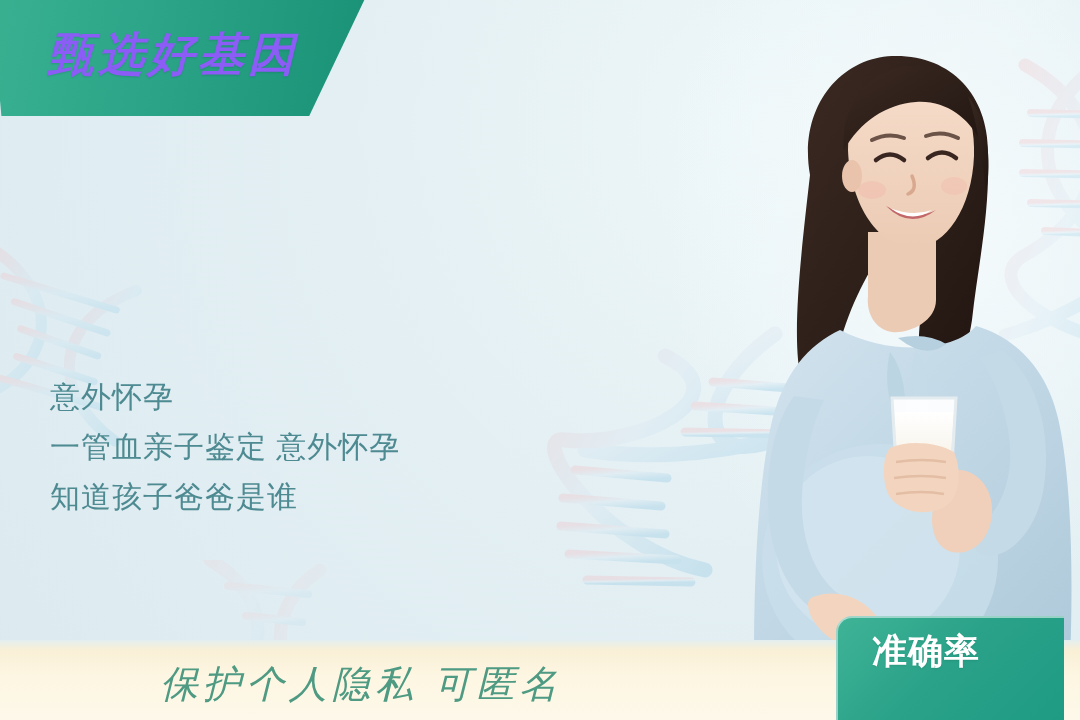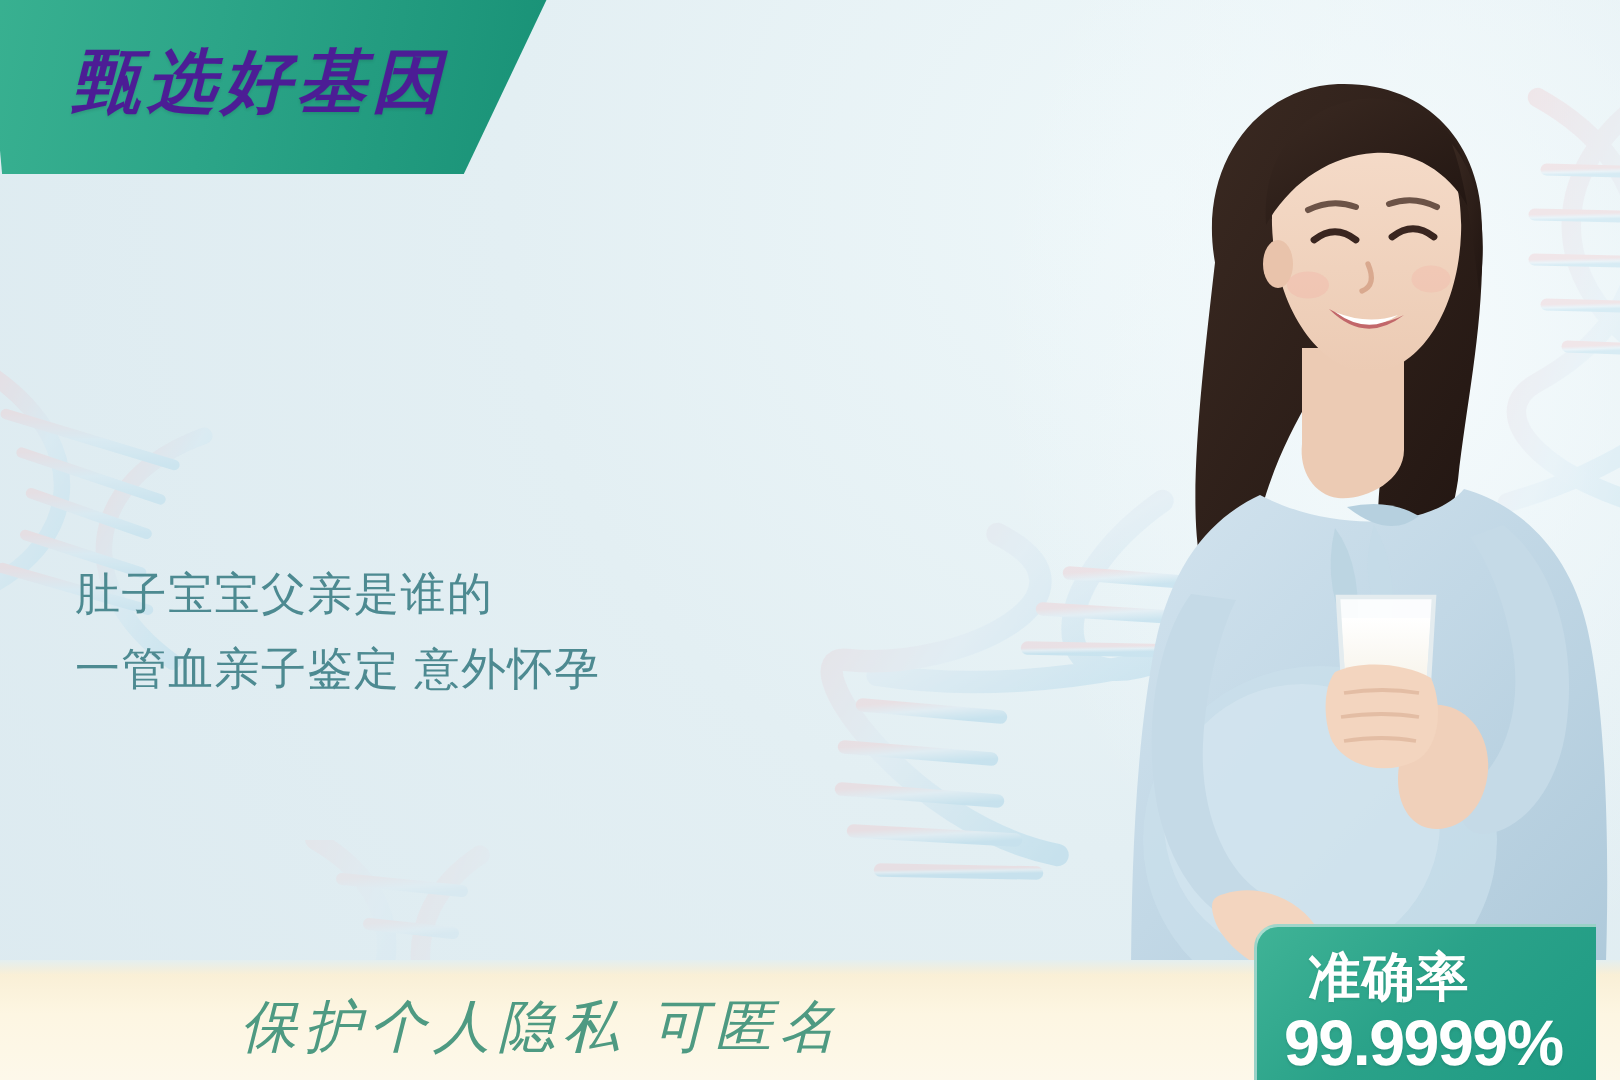--- a/index.html
+++ b/index.html
@@ -58,21 +58,21 @@
     left: 0; top: 0; right: 0; bottom: 0;
   }
   #logo-text {
     position: absolute;
     left: 48px; top: 24px;
     font-family: "DejaVu Serif", "Liberation Serif", serif;
     font-size: 46px;
     font-weight: 700;
     font-style: italic;
     letter-spacing: 4px;
-    color: #4c1d95;
+    color: #8b5cf6;
     white-space: nowrap;
     text-shadow: 0 1px 2px rgba(0,0,0,.10);
   }
 
   
   #headline {
     position: absolute;
     left: 48px;
     top: 154px;
     width: 790px;
@@ -363,26 +363,26 @@
     </svg>
   </div>
 
   <div id="logo-banner">
     <div id="logo-banner-inner"></div>
   </div>
   <div id="logo-text">甄选好基因</div>
 
 
   <div id="copy-block">
-    <div class="copy-line">肚子宝宝父亲是谁的</div>
+    <div class="copy-line">意外怀孕</div>
     <div class="copy-line">一管血亲子鉴定 意外怀孕</div>
+    <div class="copy-line">知道孩子爸爸是谁</div>
   </div>
 
   <div id="bottom-strip"></div>
   <div id="bottom-strip-fade"></div>
   <div id="privacy-text">保护个人隐私 可匿名</div>
 
   <div id="accuracy-badge">
     <div id="accuracy-label">准确率</div>
-    <div id="accuracy-value">99.9999%</div>
   </div>
 
 </div>
 
 </body></html>

